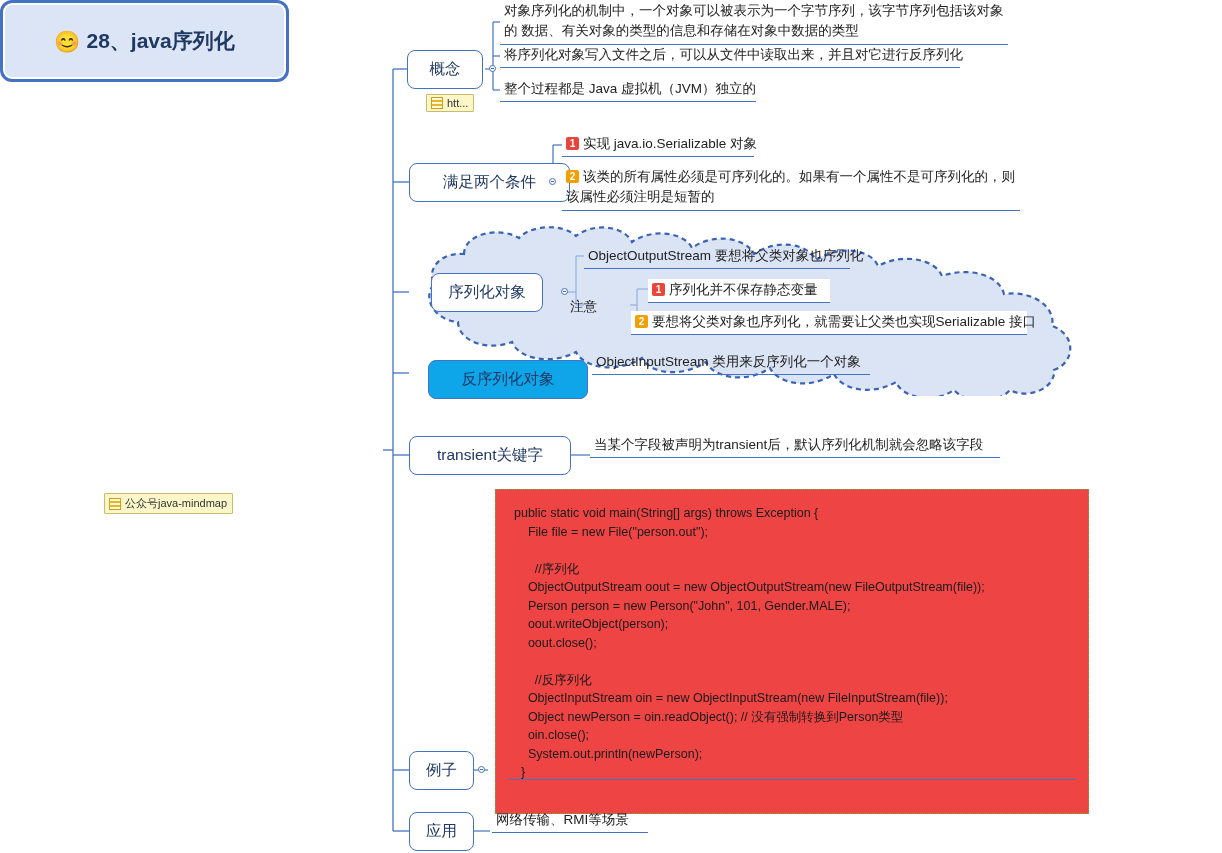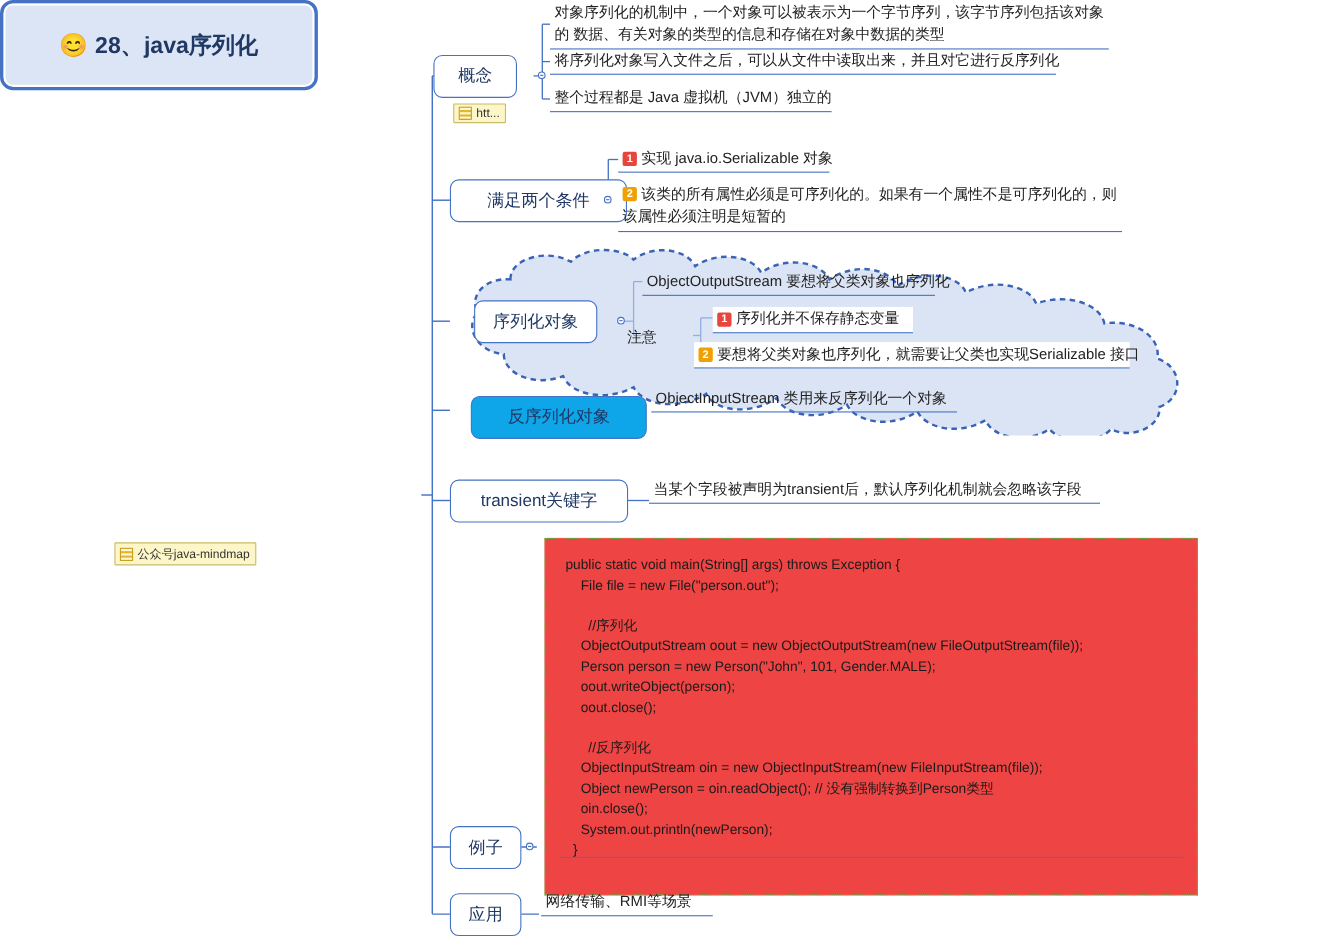--- a/index.html
+++ b/index.html
@@ -261,24 +261,24 @@
   </div>
 
   <div class="root-node">
     <div class="root-inner">
       <span class="root-emoji">😊</span>
       <span>28、java序列化</span>
     </div>
   </div>
   <div class="tag-note" style="left:104px; top:493px;">公众号java-mindmap</div>
 
-  <div class="node branch" style="left:394px; top:50px; width:76px; height:39px;">
+  <div class="node branch" style="left:407px; top:50px; width:76px; height:39px;">
     <span>概念</span>
   </div>
-  <div class="tag-note" style="left:412px; top:94px;">htt...</div>
+  <div class="tag-note" style="left:426px; top:94px;">htt...</div>
   <div class="connector-dot" style="left:489px; top:65px;"></div>
 
   <div class="leaf multiline" style="left:500px; top:0px; width:508px;">对象序列化的机制中，一个对象可以被表示为一个字节序列，该字节序列包括该对象的
 数据、有关对象的类型的信息和存储在对象中数据的类型</div>
   <div class="leaf" style="left:500px; top:44px; width:460px;">将序列化对象写入文件之后，可以从文件中读取出来，并且对它进行反序列化</div>
   <div class="leaf" style="left:500px; top:78px; width:256px;">整个过程都是 Java 虚拟机（JVM）独立的</div>
 
   <div class="node branch" style="left:409px; top:163px; width:161px; height:39px;">
     <span>满足两个条件</span>
   </div>

